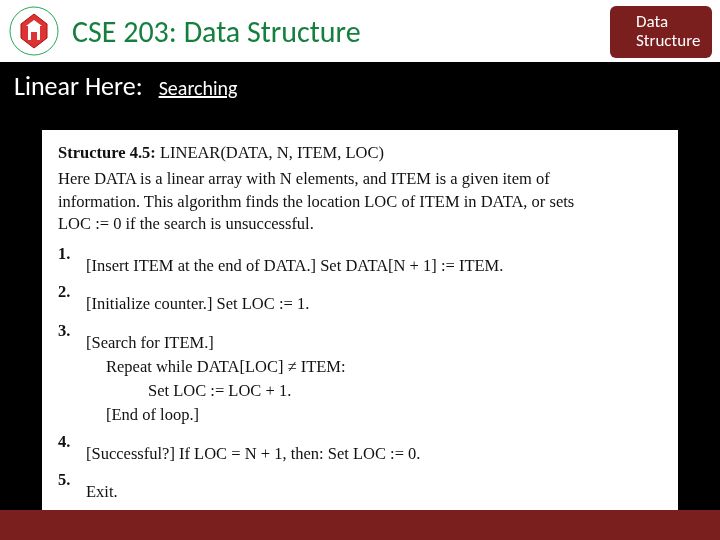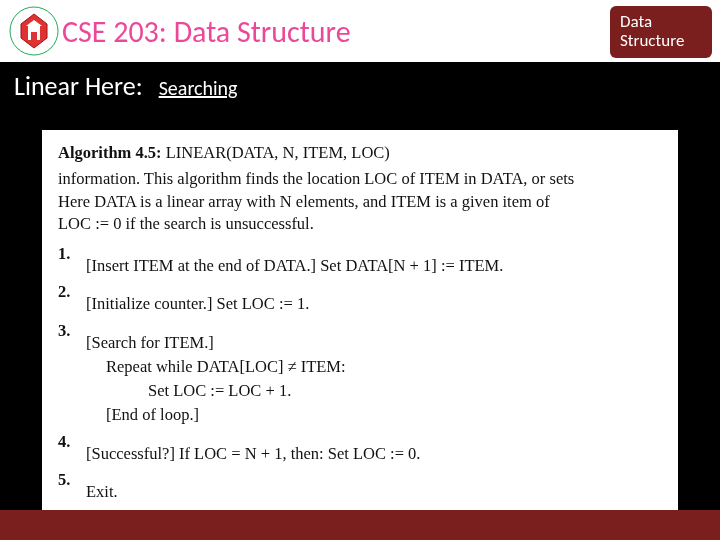--- a/index.html
+++ b/index.html
@@ -21,37 +21,37 @@
   .logo {
     width: 56px;
     height: 54px;
     margin-left: 6px;
     display: flex;
     align-items: center;
     justify-content: center;
   }
   .course-title {
     font-size: 30px;
-    color: #ec4899;
-    margin-left: 0;
+    color: #15803d;
+    margin-left: 10px;
     font-weight: 400;
   }
   .badge {
     position: absolute;
     right: 8px;
     top: 6px;
     width: 102px;
     height: 52px;
     background: #7a1e1e;
     border-radius: 6px;
     display: flex;
     flex-direction: column;
     align-items: flex-start;
     justify-content: center;
-    padding-left: 10px;
+    padding-left: 26px;
     color: #fff;
     font-size: 17px;
     line-height: 1.1;
   }
   .subtitle-row {
     background: #000;
     color: #fff;
     padding: 8px 14px 0 14px;
     display: flex;
     align-items: flex-end;
@@ -144,24 +144,24 @@
   </div>
 </div>
 
 <div class="subtitle-row">
   <span class="subtitle-label">Linear Here:</span>
   <span class="subtitle-topic">Searching</span>
 </div>
 
 <div class="algo-box">
   <div class="algo-title">
-    <b>Algorithm 4.5:</b><span> LINEAR(DATA, N, ITEM, LOC)</span>
+    <b>Structure 4.5:</b><span> LINEAR(DATA, N, ITEM, LOC)</span>
   </div>
+  <div>Here DATA is a linear array with N elements, and ITEM is a given item of</div>
   <div>information. This algorithm finds the location LOC of ITEM in DATA, or sets</div>
-  <div>Here DATA is a linear array with N elements, and ITEM is a given item of</div>
   <div>LOC := 0 if the search is unsuccessful.</div>
 
   <div class="algo-steps">
     <div class="step">
       <div class="step-num">1.</div>
       <div class="step-text">[Insert ITEM at the end of DATA.] Set DATA[N + 1] := ITEM.</div>
     </div>
     <div class="step">
       <div class="step-num">2.</div>
       <div class="step-text">[Initialize counter.] Set LOC := 1.</div>

